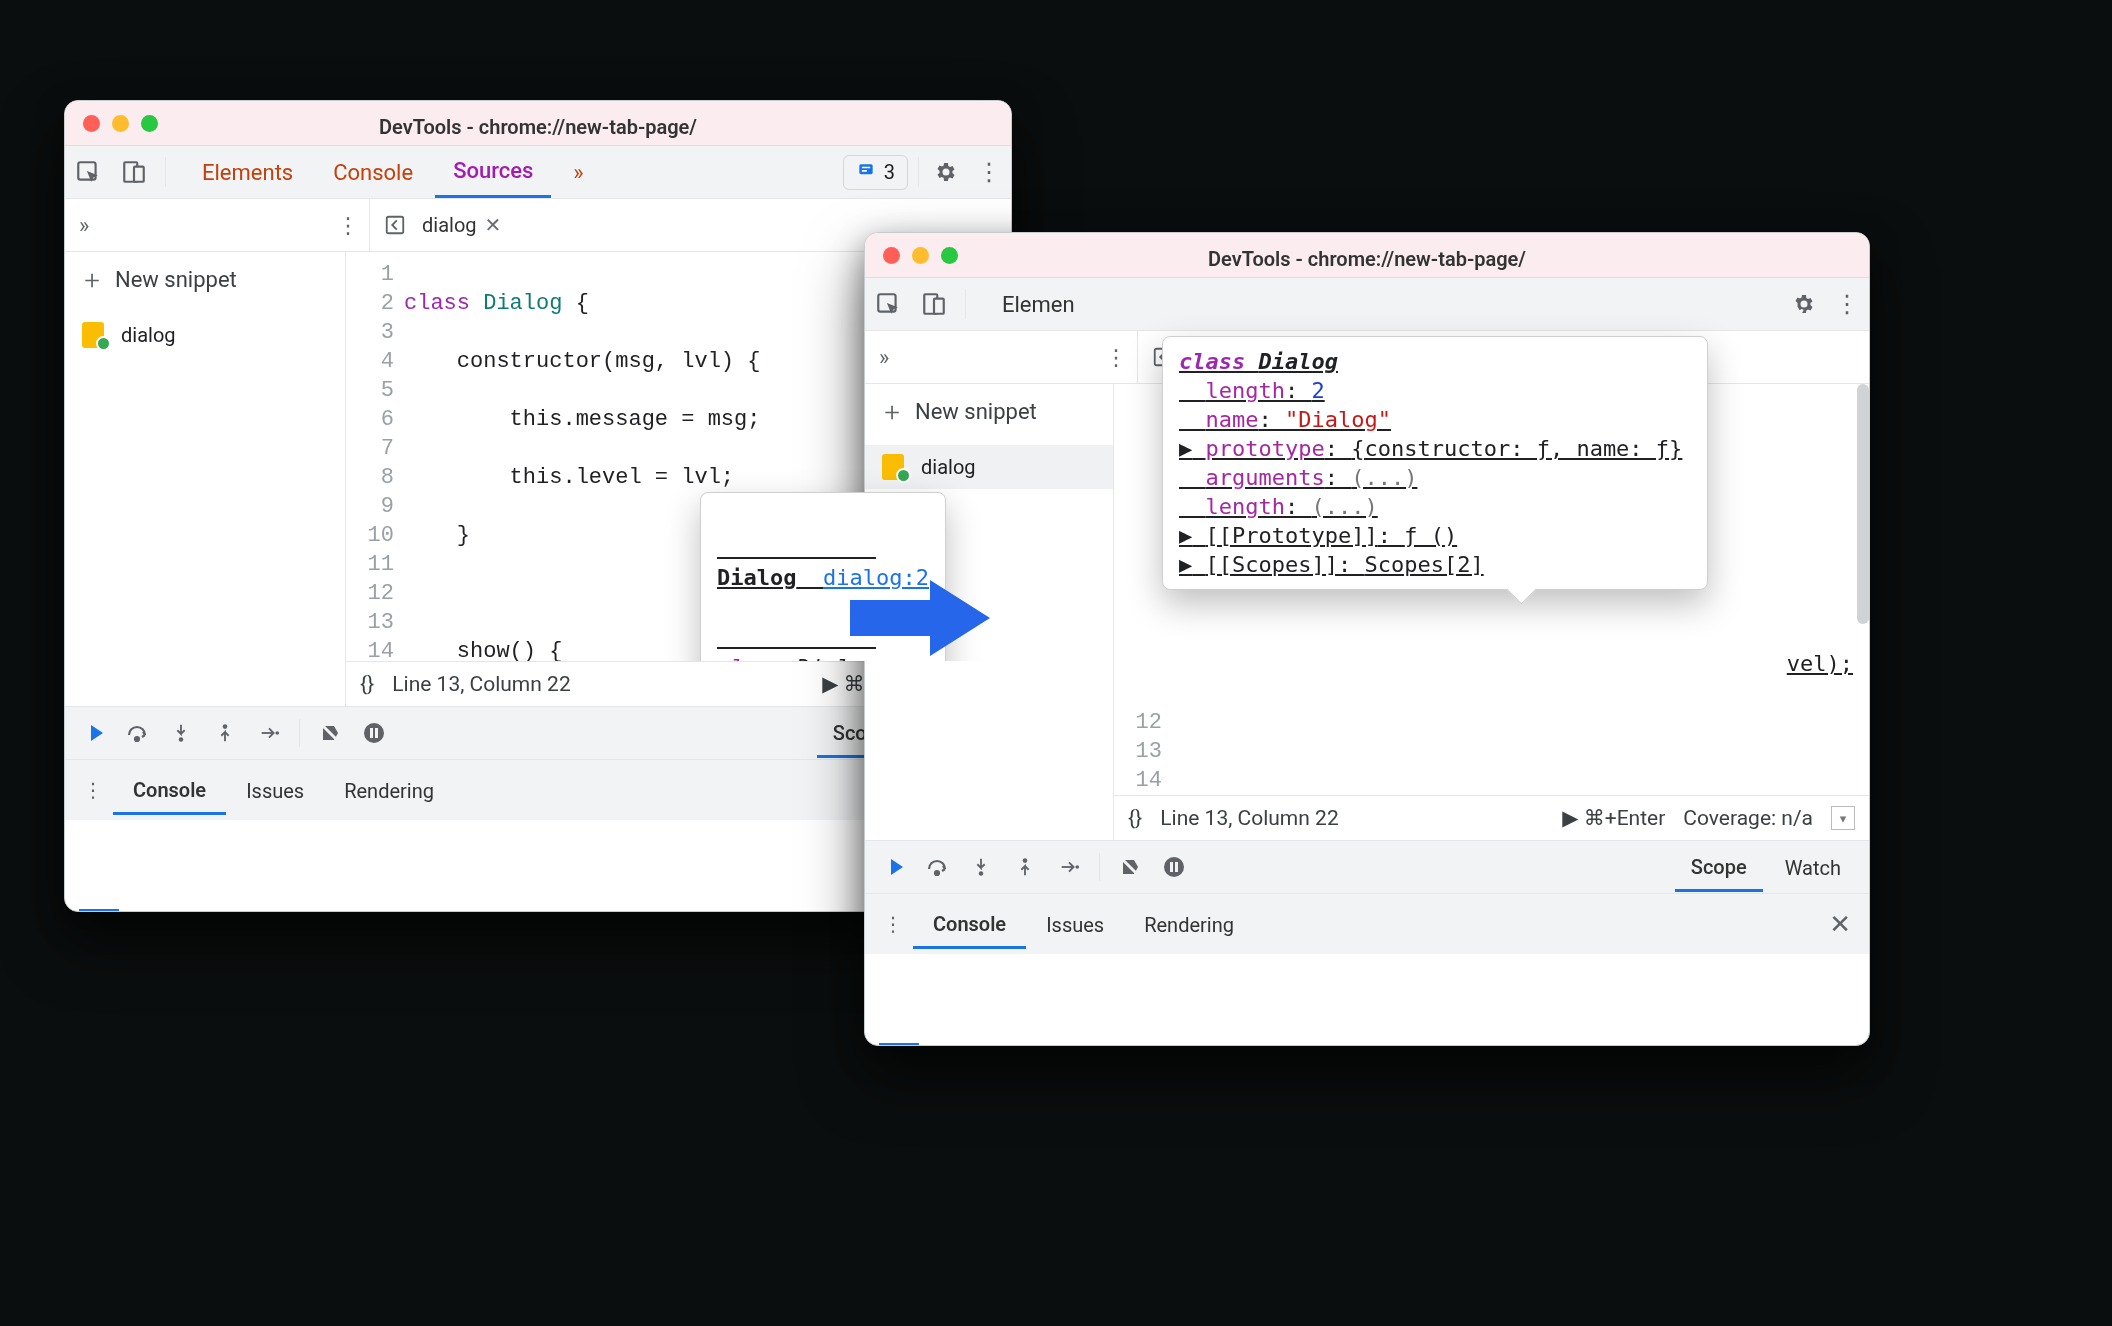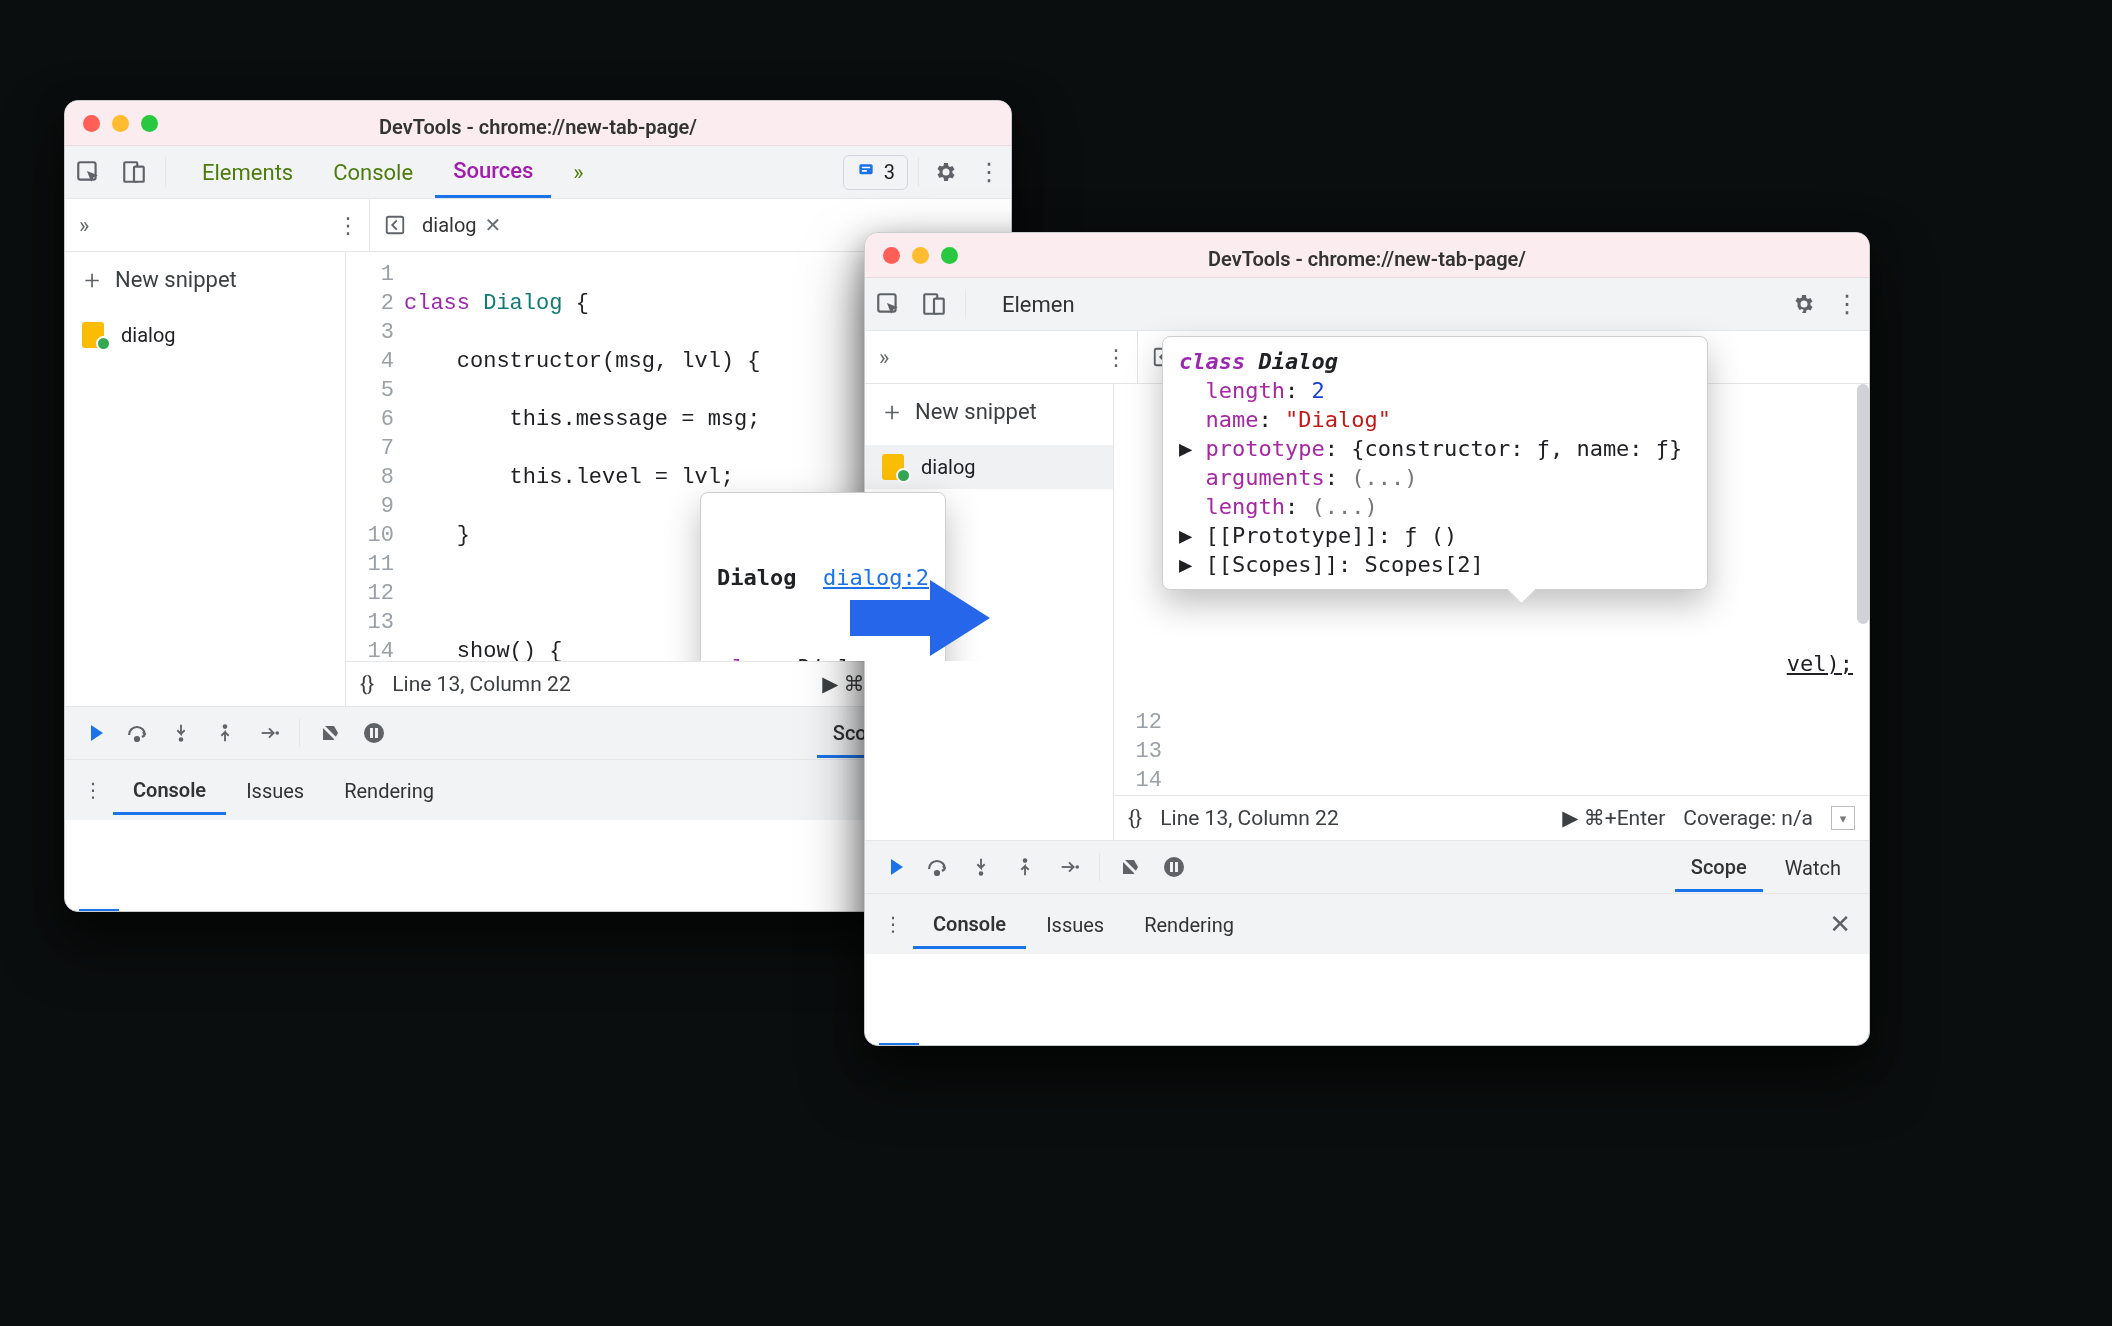--- a/index.html
+++ b/index.html
@@ -68,21 +68,21 @@
     background:var(--toolbar-bg);
     display:flex;
     align-items:center;
     border-bottom:1px solid var(--divider);
   }
   .iconbtn{
     display:flex;align-items:center;justify-content:center;
     padding:6px 10px;color:var(--muted);cursor:default;
   }
   .tabs{display:flex;align-items:stretch;margin-left:10px;gap:4px;height:100%;}
-  .tab{display:flex;align-items:center;padding:0 18px;color:#4d7c0f;font-size:22px;}
+  .tab{display:flex;align-items:center;padding:0 18px;color:#c2410c;font-size:22px;}
   .tab.active{color:#a21caf;border-bottom:3px solid var(--tab-active-border);font-weight:500;}
   .tab.trunc{color:#333;}
   .spacer{flex:1;}
   .badge{display:flex;align-items:center;gap:8px;border:1px solid #d0d7de;border-radius:6px;padding:4px 12px;margin-right:6px;}
   .badge .icon{color:var(--badge-blue);}
   
   .filebar{height:52px;display:flex;border-bottom:1px solid var(--divider);}
   .navcol{width:280px;border-right:1px solid var(--divider);display:flex;align-items:center;justify-content:space-between;padding:0 10px 0 14px;}
   .navcol.small{width:248px;}
   .chevrons{color:var(--muted);font-size:22px;}
@@ -105,21 +105,21 @@
   .gutter{width:48px;text-align:right;color:var(--gutter);padding:8px 10px 8px 0;user-select:none;}
   .code{flex:1;padding:8px 0;white-space:pre;position:relative;}
   .ln{height:29px;}
   .kw{color:var(--code-keyword);}
   .cls{color:var(--code-class);}
   .str{color:var(--code-str);}
   .tooltip{
     position:absolute;background:var(--tooltip-bg);border:1px solid var(--tooltip-border);
     border-radius:8px;box-shadow:0 14px 34px var(--tooltip-shadow);
     font-family:Menlo,Consolas,monospace;font-size:22px;line-height:30px;
-    padding:10px 16px;z-index:5;
+    padding:10px 16px;z-index:5;text-decoration:underline;
   }
   .tooltip .head{font-weight:700;}
   .tooltip .lnk{color:#1a73e8;text-decoration:underline;}
   .tooltip.big{
     font-size:22px;line-height:30px;width:512px;
   }
   .tooltip.big::after,.tooltip.small::after{
     content:"";position:absolute;bottom:-11px;left:348px;width:20px;height:20px;
     background:var(--tooltip-bg);border-right:1px solid var(--tooltip-border);border-bottom:1px solid var(--tooltip-border);
     transform:rotate(45deg);

